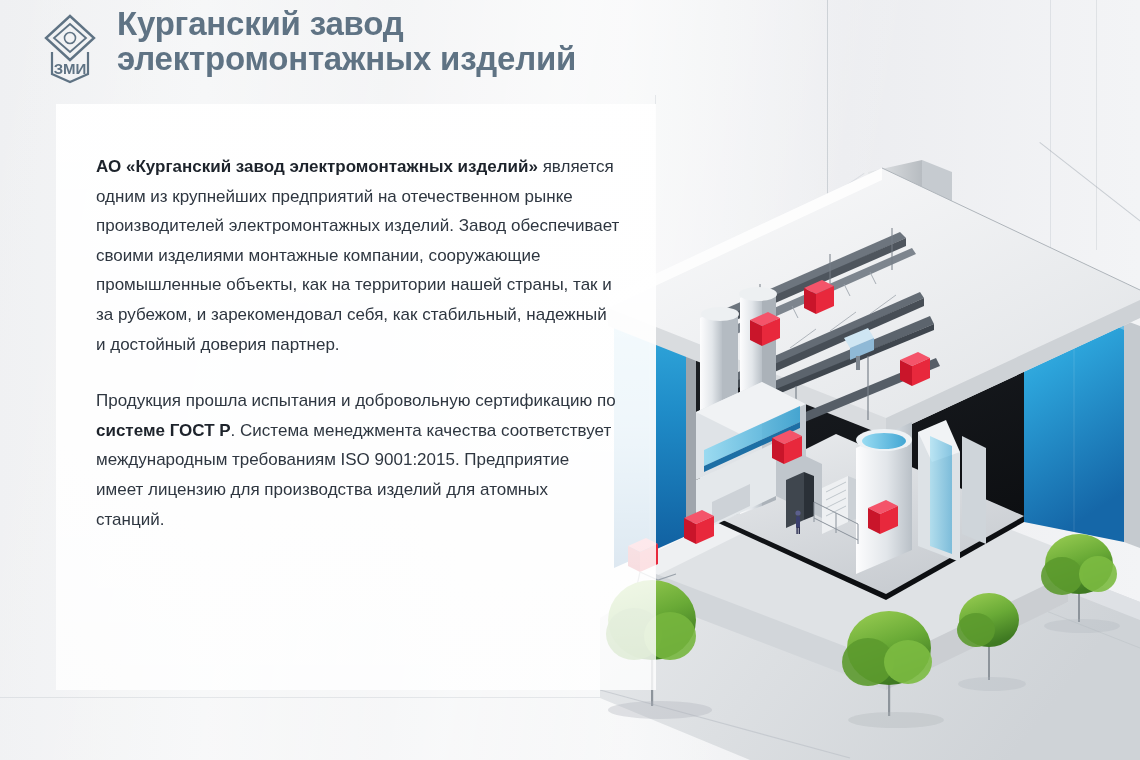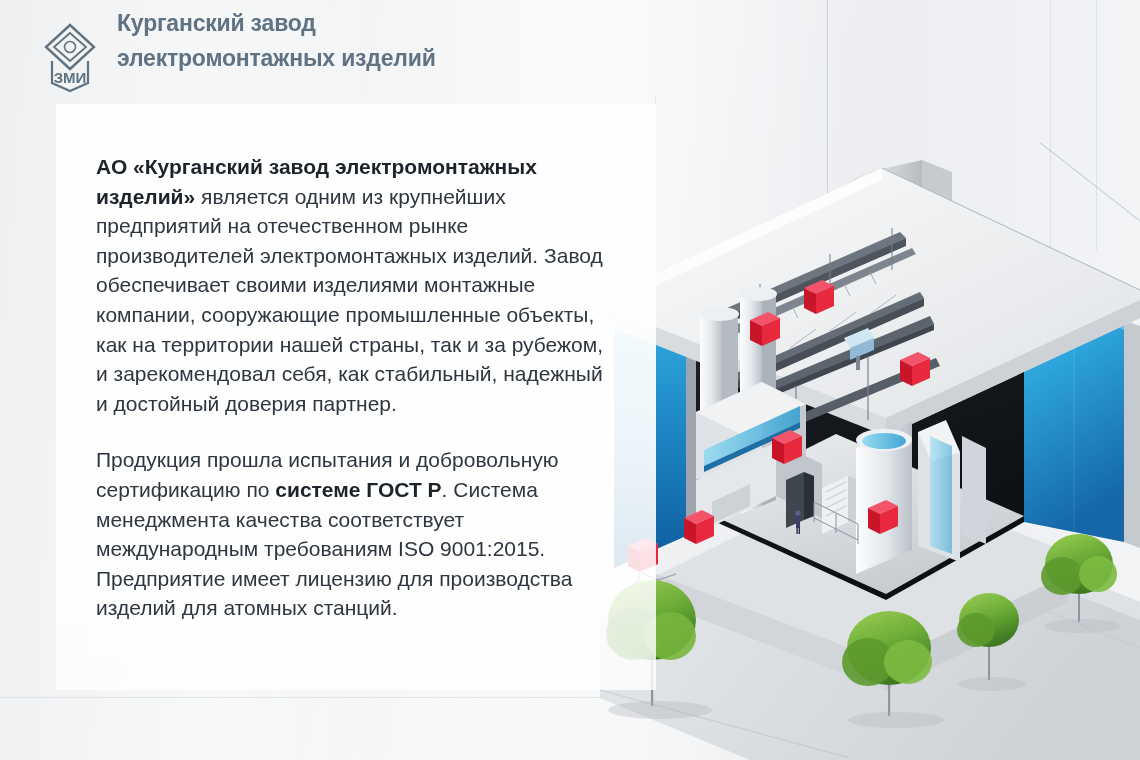--- a/index.html
+++ b/index.html
@@ -40,28 +40,28 @@
   .header {
     position: absolute;
     left: 0; top: 0;
     width: 1140px; height: 95px;
     display: flex; align-items: center;
     z-index: 12;
   }
 
   .logo {
     position: absolute;
-    left: 38px; top: 21px;
+    left: 38px; top: 12px;
     width: 64px; height: 72px;
   }
 
   .title {
     position: absolute;
     left: 117px; top: 6px;
-    font-size: 23px;
+    font-size: 33px;
     font-weight: bold;
     line-height: 35px;
     letter-spacing: -0.2px;
     color: #5f7384;
     white-space: pre-line;
   }
 
   
   .card {
     position: absolute;
@@ -72,21 +72,21 @@
   }
 
   .card-body {
     position: absolute;
     left: 40px; top: 48px;
     width: 524px;
   }
 
   .para {
     color: #2e3640;
-    font-size: 21px;
+    font-size: 17px;
     line-height: 29.6px;
     margin-bottom: 27px;
   }
   .para:last-child { margin-bottom: 0; }
   .para b { font-weight: bold; color: #1d232b; }
 
   
   .illo {
     position: absolute;
     left: 600px; top: 150px;

